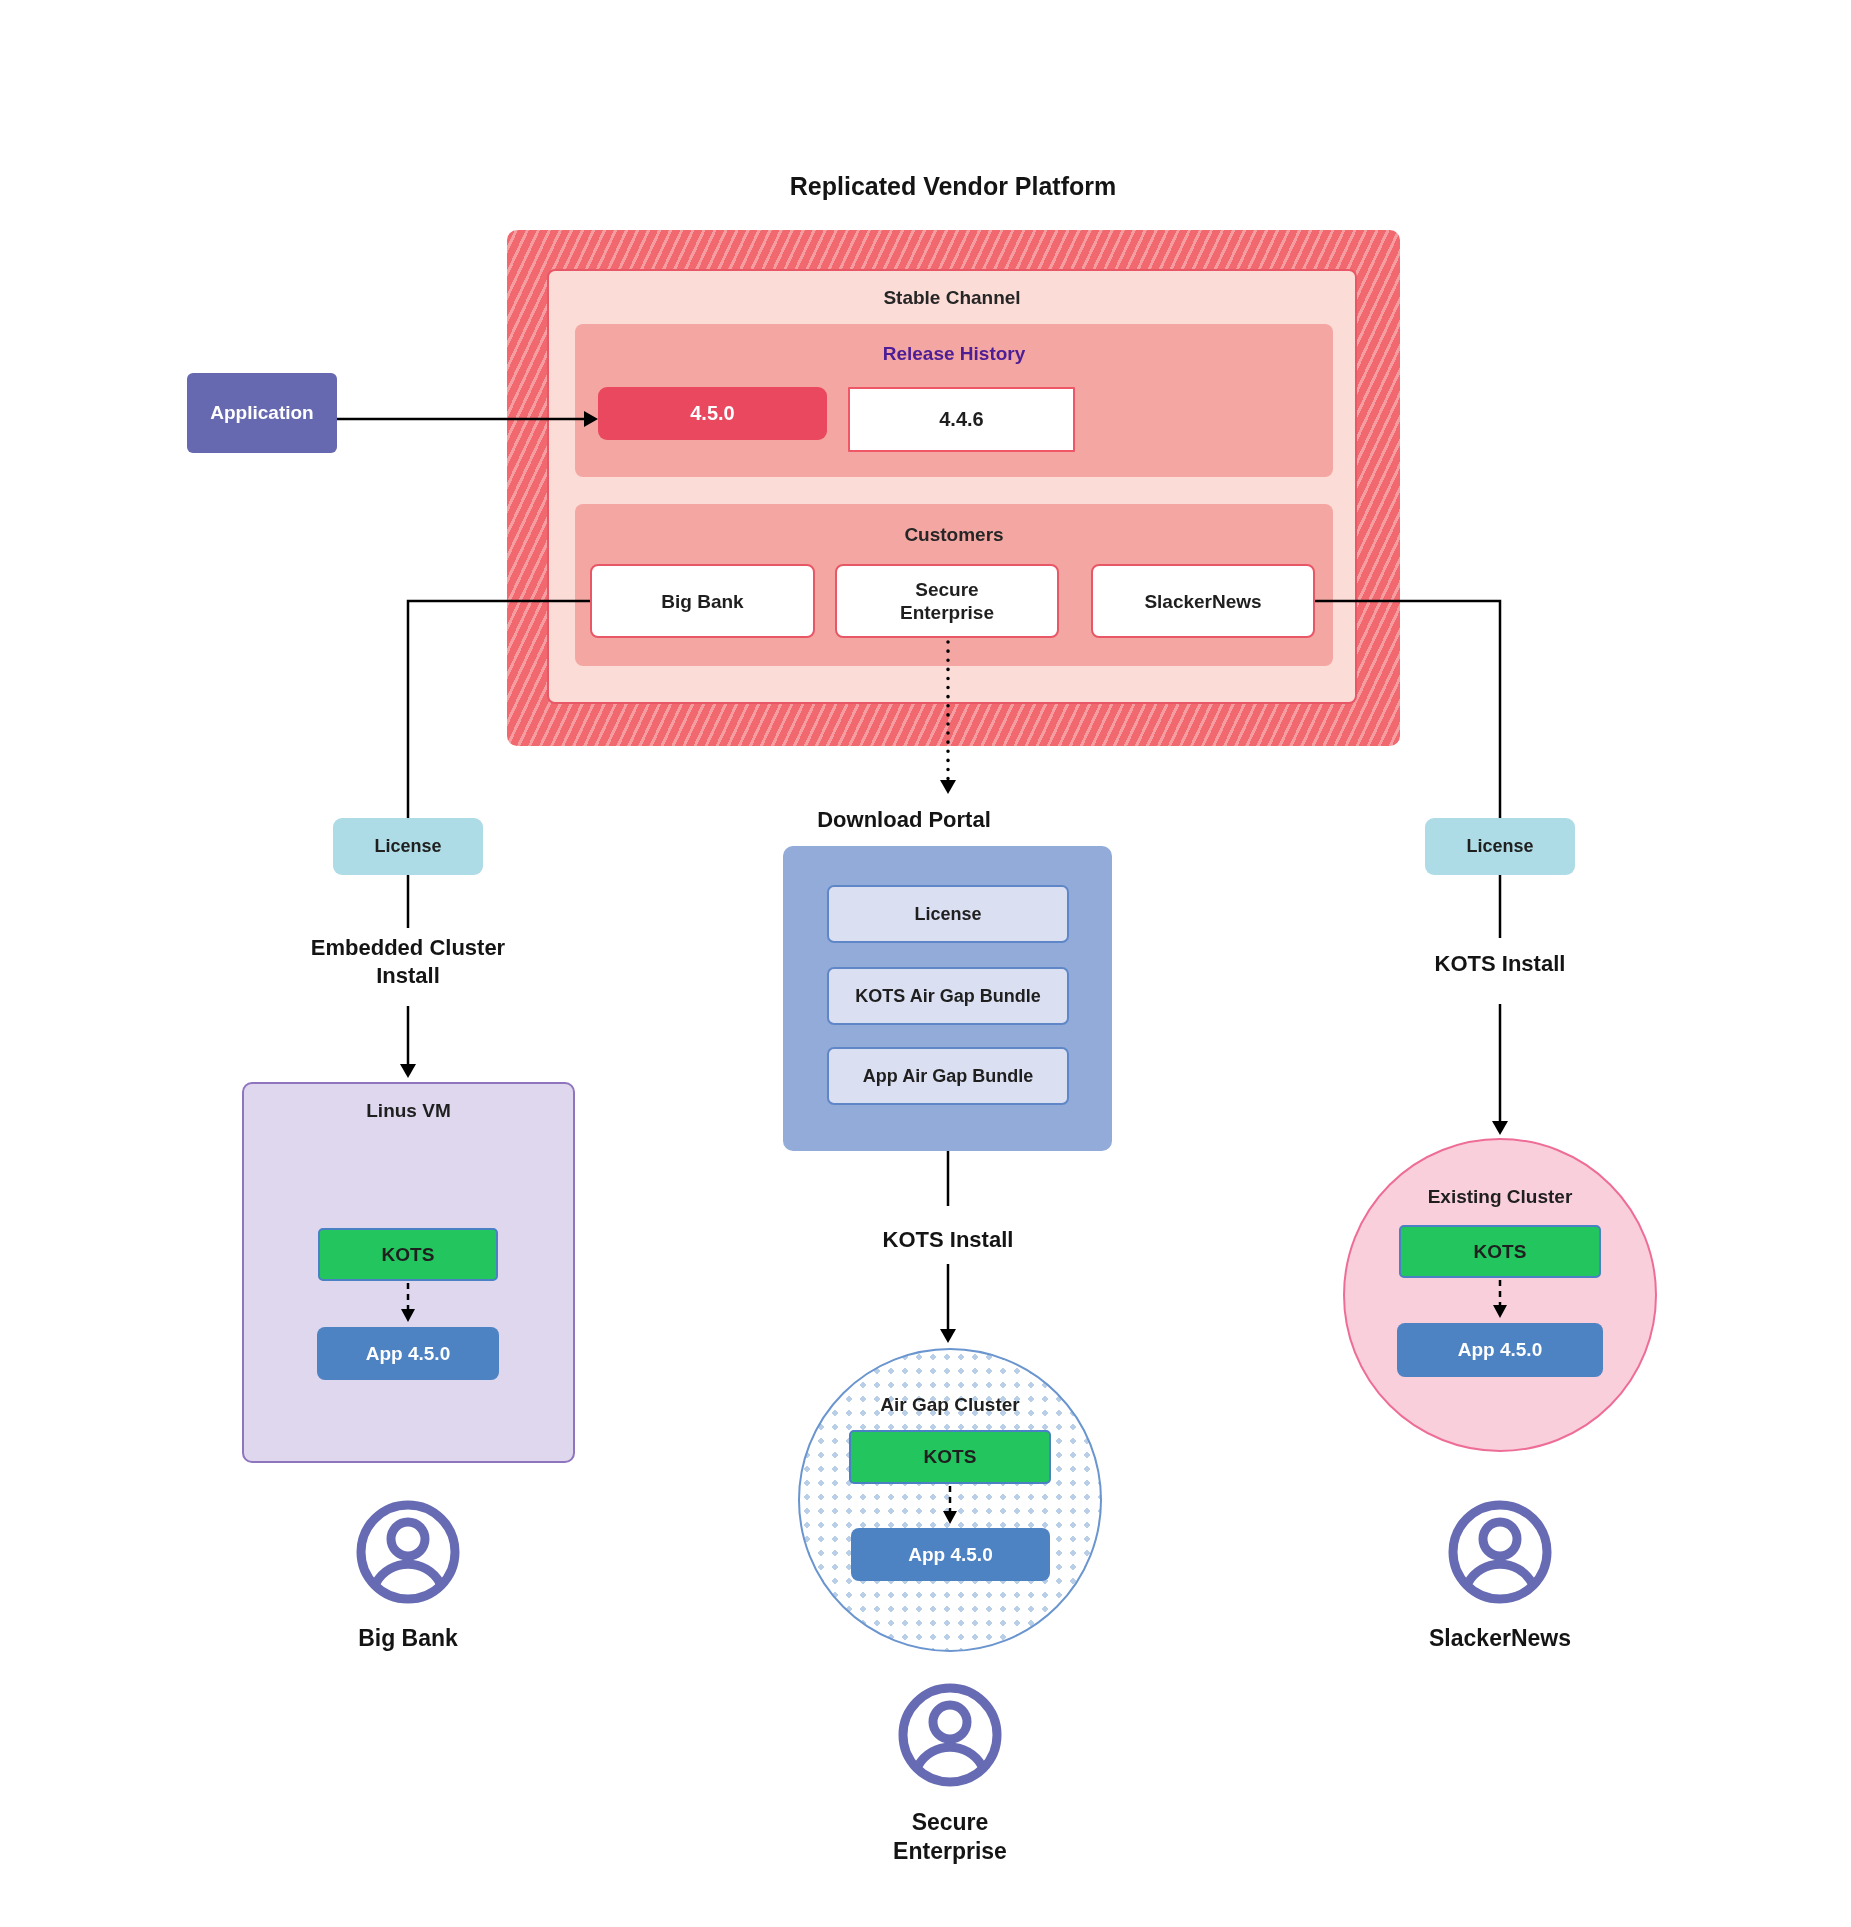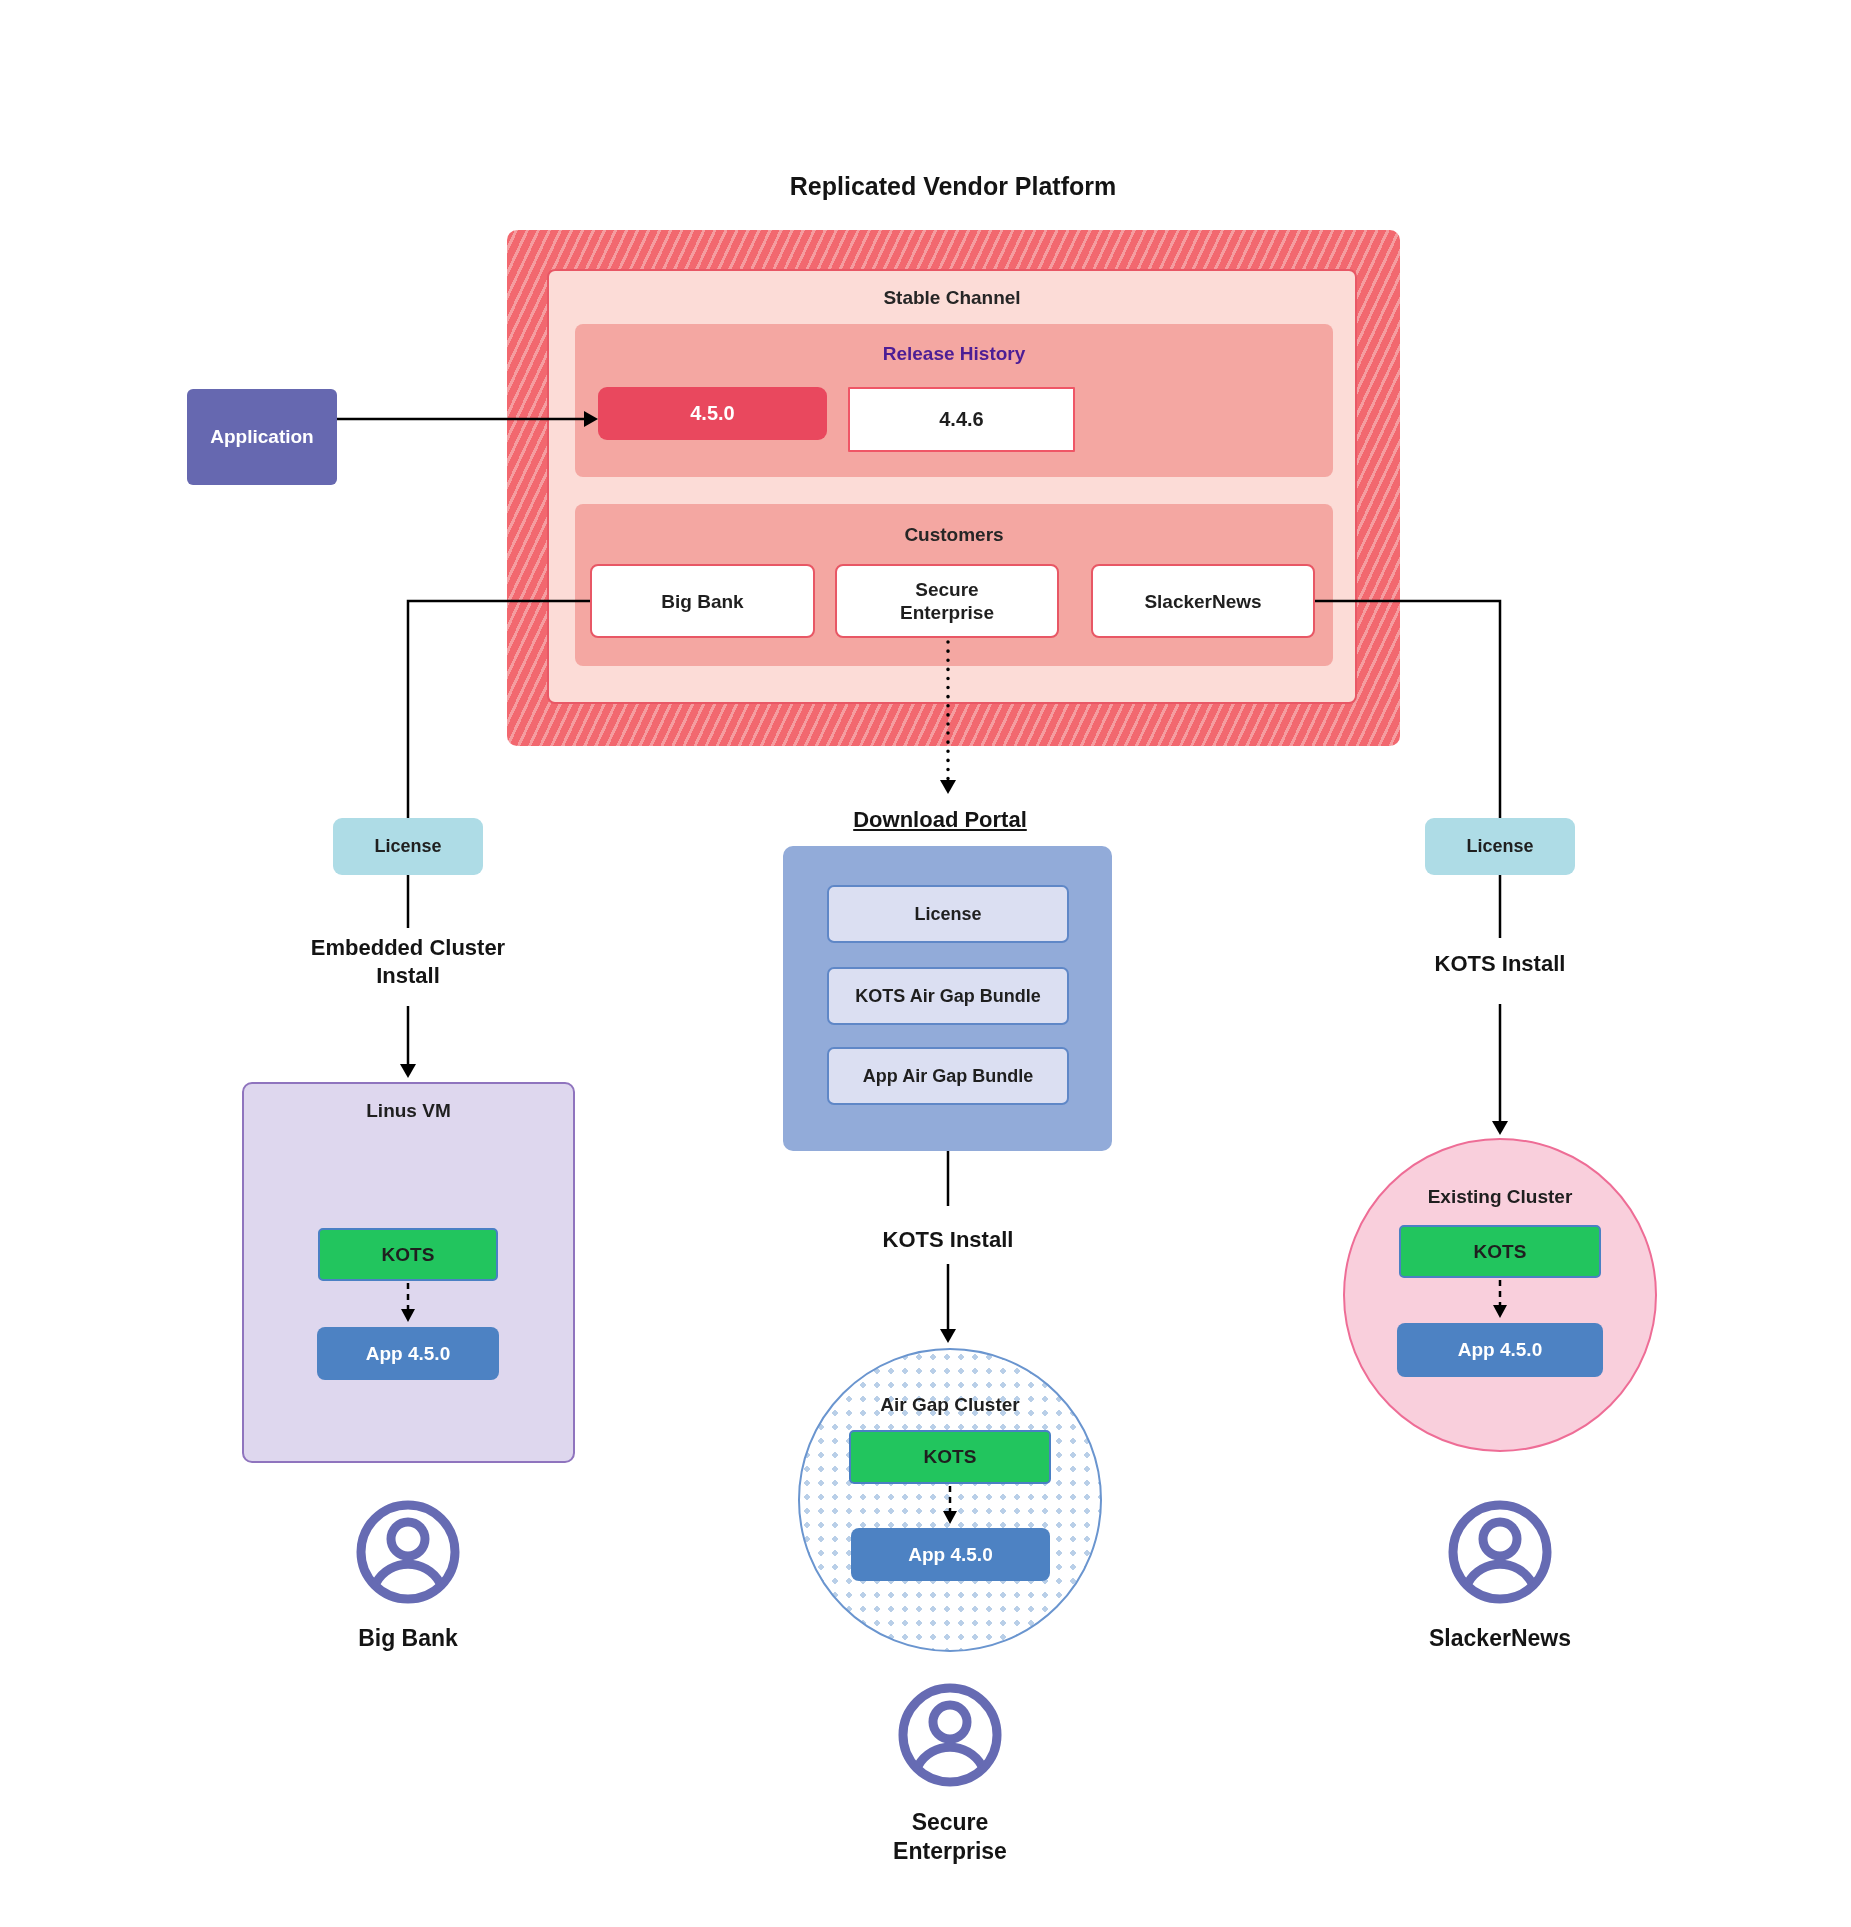--- a/index.html
+++ b/index.html
@@ -35,29 +35,29 @@
   .v450{left:598px;top:387px;width:229px;height:53px;background:var(--red-accent);
     border-radius:9px;color:#fff;font-size:20px;}
   .v446{left:848px;top:387px;width:227px;height:65px;background:#fff;
     border:2.5px solid var(--v-border);border-radius:1px;font-size:20px;}
   .cust{background:#fff;border:2px solid var(--red-border);border-radius:8px;
     font-size:19px;line-height:23px;text-align:center;}
   .cust1{left:590px;top:564px;width:225px;height:74px;}
   .cust2{left:835px;top:564px;width:224px;height:74px;padding:0 40px;}
   .cust3{left:1091px;top:564px;width:224px;height:74px;}
 
-  .app-source{left:187px;top:389px;width:150px;height:96px;background:var(--indigo);
+  .app-source{left:187px;top:373px;width:150px;height:80px;background:var(--indigo);
     border-radius:6px;color:#fff;font-size:19px;text-align:center;}
   .license-badge{background:var(--cyan);border-radius:9px;font-size:18px;}
   .license-left{left:333px;top:818px;width:150px;height:57px;}
   .license-right{left:1425px;top:818px;width:150px;height:57px;}
 
   .flow-label{font-size:22px;font-weight:600;line-height:28px;color:#141414;}
   .install-left{left:298px;top:934px;width:220px;}
-  .portal-title{left:790px;top:806px;width:300px;text-decoration:underline;}
+  .portal-title{left:754px;top:806px;width:300px;}
   .install-mid{left:848px;top:1226px;width:200px;}
   .install-right{left:1400px;top:950px;width:200px;}
 
   .portal-box{left:783px;top:846px;width:329px;height:305px;border-radius:10px;background:var(--portal-blue);}
   .portal-item{left:827px;width:242px;height:58px;background:var(--portal-item-bg);
     border:2px solid var(--portal-item-border);border-radius:7px;font-size:18px;}
   .pi1{top:885px;} .pi2{top:967px;} .pi3{top:1047px;}
 
   .linus-box{left:242px;top:1082px;width:333px;height:381px;border-radius:10px;
     background:var(--lavender);border:2px solid var(--purple-border);padding-top:16px;

